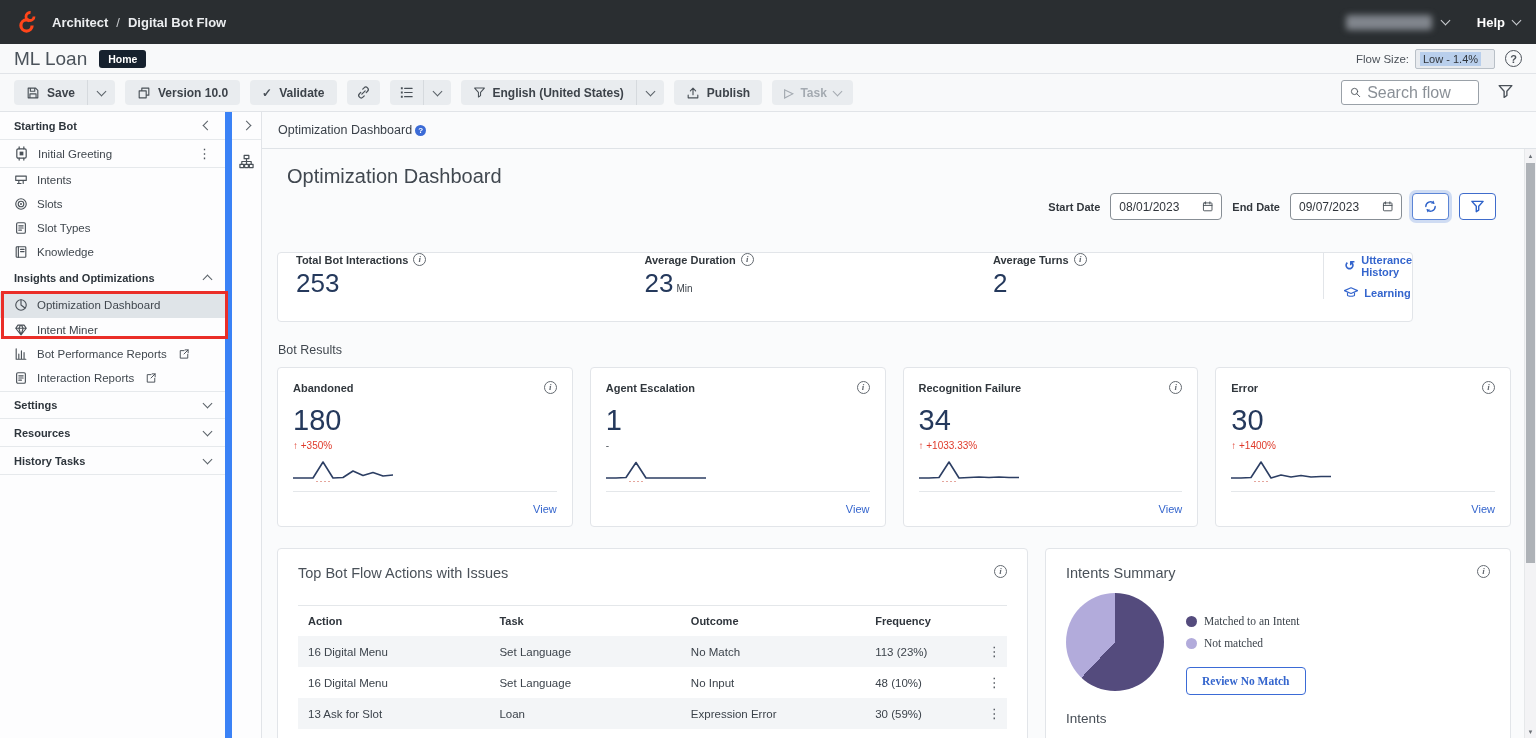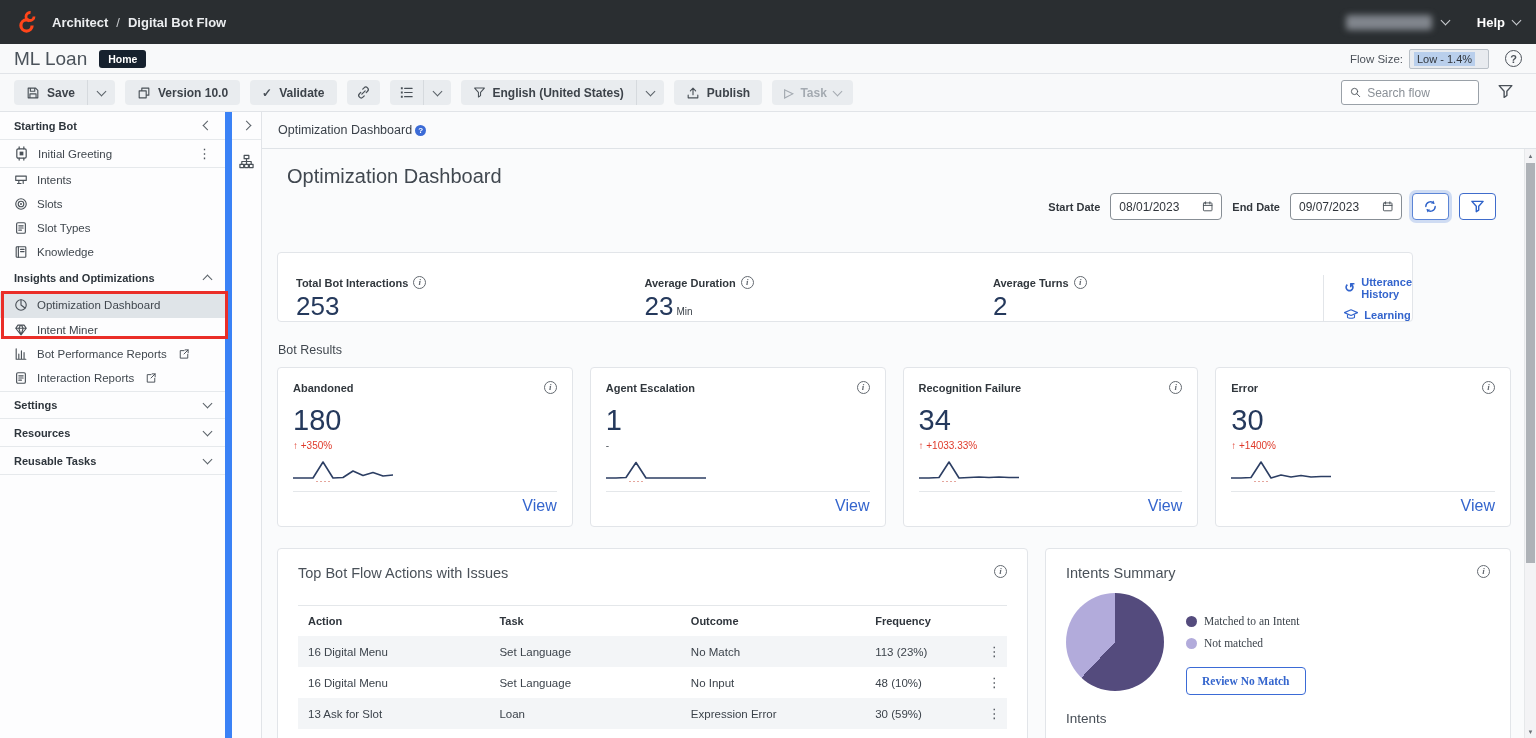--- a/index.html
+++ b/index.html
@@ -18,37 +18,37 @@
   .chv.left  { transform:rotate(135deg); }
   .chv.right { transform:rotate(-45deg); }
   .chv.light { border-color:#cdd0d4; }
 
   
   .flowbar { position:absolute; left:0; top:44px; width:1536px; height:30px; background:#f8f9fa; border-bottom:1px solid #e1e4e8; display:flex; align-items:center; padding:0 14px; }
   .flow-name { font-size:19px; color:#4b535b; }
   .home-badge { background:#16212e; color:#fff; font-size:10.5px; font-weight:bold; border-radius:3px; padding:3px 9px; margin-left:12px; }
   .flowbar .spacer { flex:1; }
   .fs-label { font-size:11.5px; color:#4c525a; margin-right:6px; }
-  .fs-box { width:80px; height:20px; background:#e8ebef; border:1px solid #b9c0c7; border-radius:2px; display:flex; align-items:center; padding:0 4px; margin-right:16px; }
+  .fs-box { width:80px; height:20px; background:#e8ebef; border:1px solid #b9c0c7; border-radius:2px; display:flex; align-items:center; padding:0 4px; margin-right:10px; }
   .fs-box span { background:#b9cfec; font-size:11px; color:#30353b; padding:1px 3px; }
   .qmark { width:17px; height:17px; border:1.6px solid #4c525a; border-radius:50%; color:#4c525a; font-weight:bold; font-size:11px; display:inline-flex; align-items:center; justify-content:center; }
 
   
   .toolbar { position:absolute; left:0; top:74px; width:1536px; height:38px; background:#f8f9fa; border-bottom:1px solid #e1e4e8; display:flex; align-items:center; padding:0 14px; gap:10px; }
   .btn-group { display:flex; }
   .tbtn { display:inline-flex; align-items:center; gap:7px; height:25px; padding:0 12px; background:#e9ecef; border:none; border-radius:4px; font-size:12px; font-weight:bold; color:#3d434a; font-family:inherit; cursor:pointer; }
   .btn-group .tbtn:first-child { border-radius:4px 0 0 4px; }
   .btn-group .tbtn.seg { border-radius:0 4px 4px 0; border-left:1px solid #d6dade; padding:0 10px; }
   .tbtn.icon-only { padding:0 9px; }
   .tbtn.disabled { color:#a4aab1; cursor:default; }
   .tbtn .glyph { font-size:12px; color:#4a5158; }
   .tbtn.disabled .glyph { color:#a4aab1; }
   .toolbar .spacer { flex:1; }
   .search-box { display:flex; align-items:center; gap:6px; width:138px; height:25px; background:#fff; border:1px solid #9aa1a8; border-radius:3px; padding:0 8px; }
-  .search-box input { border:none; outline:none; width:100%; font-size:12px; color:#737373; font-family:inherit; background:transparent; }
+  .search-box input { border:none; outline:none; width:100%; font-size:16px; color:#737373; font-family:inherit; background:transparent; }
   .search-box input::placeholder { color:#8a9097; }
   .flt-btn { background:none; border:none; padding:4px 8px; cursor:pointer; }
 
   
   .sidebar { position:absolute; left:0; top:112px; width:232px; height:626px; background:#fdfdfe; border-right:7px solid #3b82f6; }
   .sb-header { height:28px; display:flex; align-items:center; justify-content:space-between; padding:0 14px; font-size:11px; font-weight:bold; color:#2e353c; }
   .sb-item { height:24px; display:flex; align-items:center; gap:9px; padding:0 14px; font-size:11.5px; color:#40474e; cursor:pointer; }
   .sb-item svg { flex:0 0 auto; }
   .sb-item .lbl { flex:1; }
   .sb-item.tall { height:28px; }
@@ -75,42 +75,42 @@
   .dates-row { position:absolute; top:44px; right:40px; display:flex; align-items:center; gap:10px; }
   .date-label { font-size:11px; font-weight:bold; color:#32373d;text-align:right; }
   .date-input { display:flex; align-items:center; width:112px; height:27px; border:1px solid #878e95; border-radius:4px; background:#fff; padding:0 8px; }
   .date-input input { border:none; outline:none; width:100%; font-size:12px; color:#30353b; font-family:inherit; }
   .sq-btn { width:37px; height:27px; border-radius:4px; background:#fff; display:inline-flex; align-items:center; justify-content:center; cursor:pointer; }
   .refresh-btn { border:1.5px solid #5c85d6; box-shadow:0 0 0 3px #cfdcf3; }
   .filter-blue-btn { border:1.5px solid #3f6ccc; }
 
   .card { background:#fff; border:1px solid #e2e5e9; border-radius:4px; }
 
-  .summary-card { position:absolute; left:15px; top:103px; width:1136px; height:70px; display:flex; align-items:flex-end; }
+  .summary-card { position:absolute; left:15px; top:103px; width:1136px; height:70px; display:flex; align-items:flex-start; }
   .stat { width:355px; padding-left:18px; }
   .stat-label { font-size:11px; font-weight:bold; color:#31373d; display:flex; align-items:center; gap:5px; }
   .stat-value { font-size:26px; color:#25395c; margin-top:3px; line-height:1.1; }
   .stat-unit { font-size:10px; color:#3c434b; margin-left:3px; }
   .summary-links { border-left:1px solid #e2e5e9; height:46px; padding-left:20px; display:flex; flex-direction:column; justify-content:center; gap:9px; flex:1; }
   .blue-link { color:#3465cd; font-size:11px; font-weight:bold; display:flex; align-items:center; gap:6px; cursor:pointer; }
   .hist-glyph { font-size:13px; line-height:1; color:#3465cd; }
 
   .section-label { position:absolute; left:16px; top:194px; font-size:12.5px; color:#40474f; }
 
   .cards-row { position:absolute; left:15px; top:218px; width:1234px; display:flex; gap:17px;border-radius:17px; }
   .kpi { flex:1; height:160px; padding:13px 15px; position:relative; }
   .kpi-head { display:flex; justify-content:space-between; align-items:center; }
   .kpi-title { font-size:11px; font-weight:bold; color:#31373d; }
   .ico-info { width:13px; height:13px; border:1px solid #646a71; border-radius:50%; color:#646a71; font-size:9px; font-style:italic; font-weight:bold; display:inline-flex; align-items:center; justify-content:center; font-family:"Liberation Serif",serif; line-height:1; flex:0 0 auto; }
   .kpi-value { font-size:29px; color:#25395c; margin-top:12px; line-height:1; }
   .kpi-delta { font-size:10px; color:#df3a2a; margin-top:5px; height:12px; }
   .kpi-delta.neutral { color:#50565d; }
   .kpi-spark { margin-top:7px; width:100px; height:26px; display:block; }
   .kpi-sep { position:absolute; left:15px; right:15px; bottom:34px; border-top:1px solid #e4e7ea; }
-  .kpi-view { position:absolute; right:15px; bottom:11px; color:#3465cd; font-size:16px; cursor:pointer; }
+  .kpi-view { position:absolute; right:15px; bottom:11px; color:#3465cd; font-size:11px; cursor:pointer; }
 
   .bottom-row { position:absolute; left:15px; top:399px; width:1234px; display:flex; gap:17px; height:240px; }
   .panel-head { display:flex; justify-content:space-between; align-items:flex-start; }
   .panel-title { font-size:14.5px; color:#4a5159; }
 
   .issues-panel { width:751px; height:230px; padding:16px 20px; }
   .issues-table { width:100%; margin-top:24px; border-collapse:collapse; font-size:11.5px; color:#3c434b; }
   .issues-table th { text-align:left; font-size:11px; color:#2f353c; border-top:1px solid #e4e7ea; padding:9px 0 9px 10px; }
   .issues-table td { padding:0 0 0 10px; height:31px; }
   .issues-table tr.alt { background:#f3f5f7; }
@@ -325,21 +325,21 @@
   <div style="height:1px"></div>
   <div class="sb-header sb-divider" style="border-top:1px solid #e6e9ec;height:28px">
     <span>Settings</span>
       <span class="chv down"></span>
   </div>
   <div class="sb-header sb-divider" style="height:28px">
     <span>Resources</span>
       <span class="chv down"></span>
   </div>
   <div class="sb-header sb-divider" style="height:28px">
-    <span>Reusable Tasks</span>
+    <span>History Tasks</span>
       <span class="chv down"></span>
   </div>
   <div class="annotation"></div>
 </div>
 
 <div class="rail">
   <div class="expander">
       <span class="chv right"></span>
     </div>
   <div class="tree">

